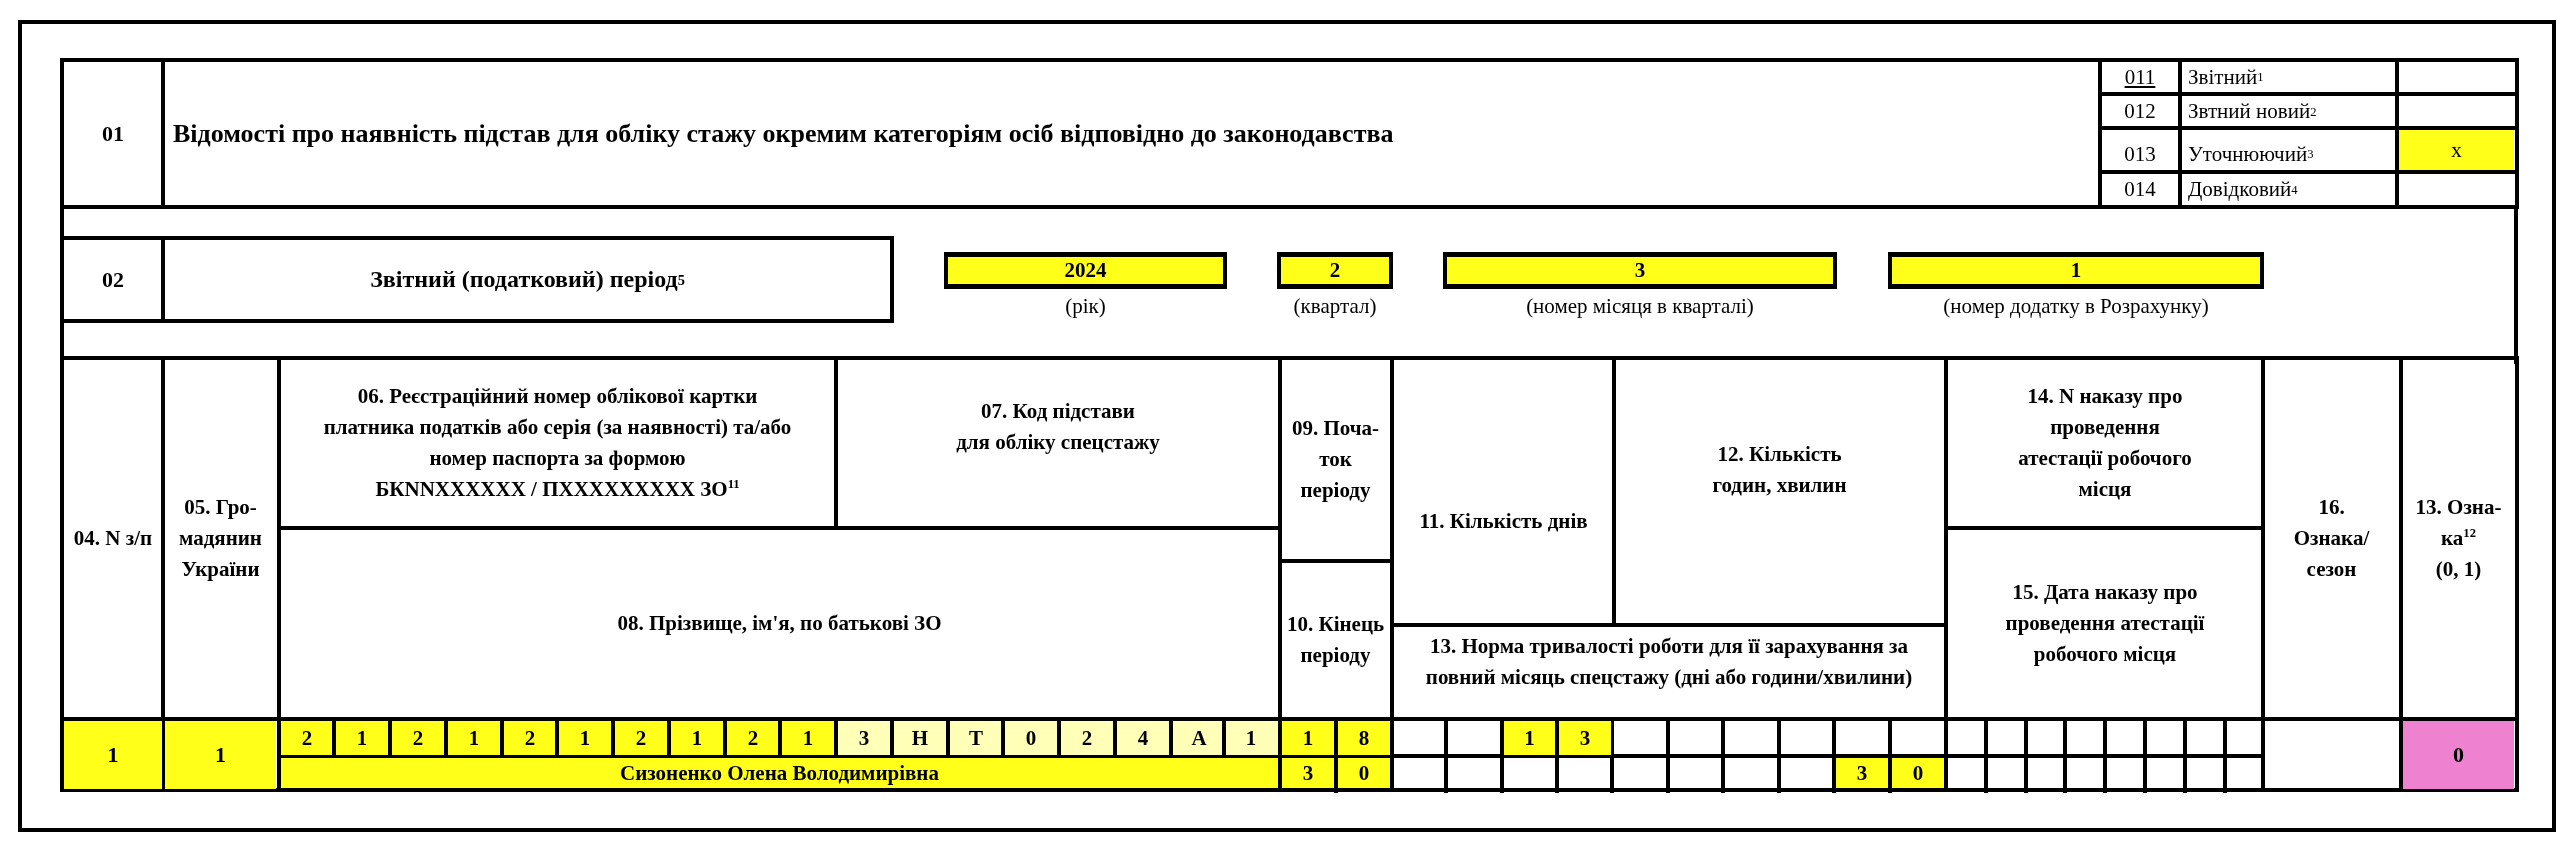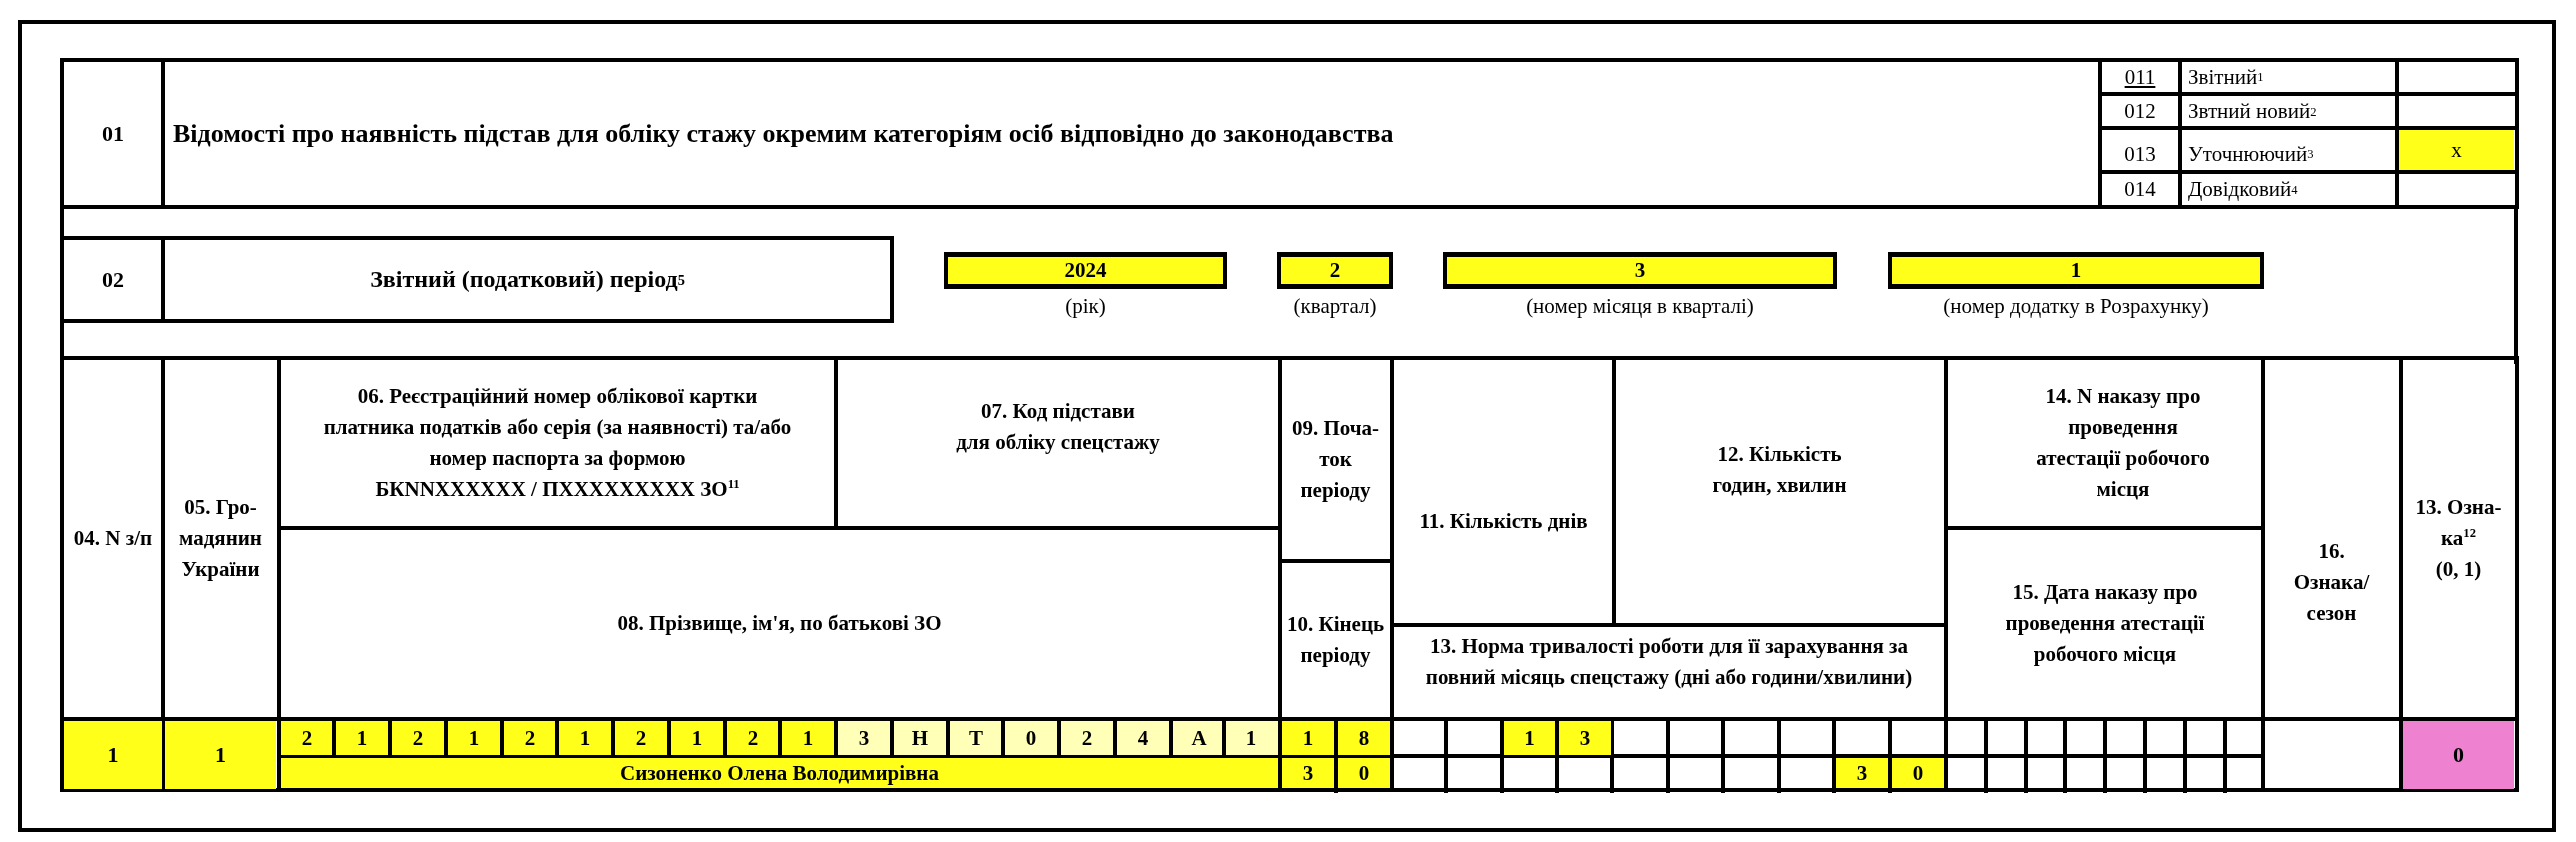--- a/index.html
+++ b/index.html
@@ -125,23 +125,23 @@
 </div>
 <div class="cell hdr" style="left:281px;top:530px;width:997px;height:187px;">08. Прізвище, ім'я, по батькові ЗО</div>
 <div class="cell hdr" style="left:1282px;top:360px;width:107px;height:199px;padding:0 2px;">09. Поча-ток періоду</div>
 <div class="cell hdr" style="left:1282px;top:563px;width:107px;height:153px;padding:0 4px;">10. Кінець періоду</div>
 <div class="cell hdr" style="left:1394px;top:360px;width:219px;height:323px;">11. Кількість днів</div>
 <div class="cell hdr" style="left:1616px;top:360px;width:327px;height:219px;flex-direction:column;">
   <div>12. Кількість</div>
   <div>годин, хвилин</div>
 </div>
 <div class="cell hdr" style="left:1394px;top:627px;width:550px;height:90px;padding:0 2px;align-items:flex-start;padding-top:4px;">13. Норма тривалості роботи для її зарахування за повний місяць спецстажу (дні або години/хвилини)</div>
-<div class="cell hdr" style="left:1948px;top:360px;width:314px;height:165px;padding:0 64px;margin-left:18px;">14. N наказу про проведення атестації робочого місця</div>
+<div class="cell hdr" style="left:1948px;top:360px;width:314px;height:165px;padding:0 64px;">14. N наказу про проведення атестації робочого місця</div>
 <div class="cell hdr" style="left:1948px;top:530px;width:314px;height:187px;padding:0 50px;">15. Дата наказу про проведення атестації робочого місця</div>
-<div class="cell hdr" style="left:2265px;top:360px;width:133px;height:356px;padding:0 20px;margin-top:44px;">16. Ознака/ сезон</div>
+<div class="cell hdr" style="left:2265px;top:360px;width:133px;height:356px;padding:0 20px;">16. Ознака/ сезон</div>
 <div class="cell hdr" style="left:2403px;top:360px;width:111px;height:356px;flex-direction:column;">
   <div>13. Озна-</div>
   <div><span>ка</span><sup>12</sup></div>
   <div>(0, 1)</div>
 </div>
 
 <div>
   <div class="cell yellow bold" style="left:64px;top:721px;width:98px;height:68px;font-size:22px;">1</div>
   <div class="cell yellow bold" style="left:165px;top:721px;width:111px;height:68px;font-size:22px;">1</div>
 

